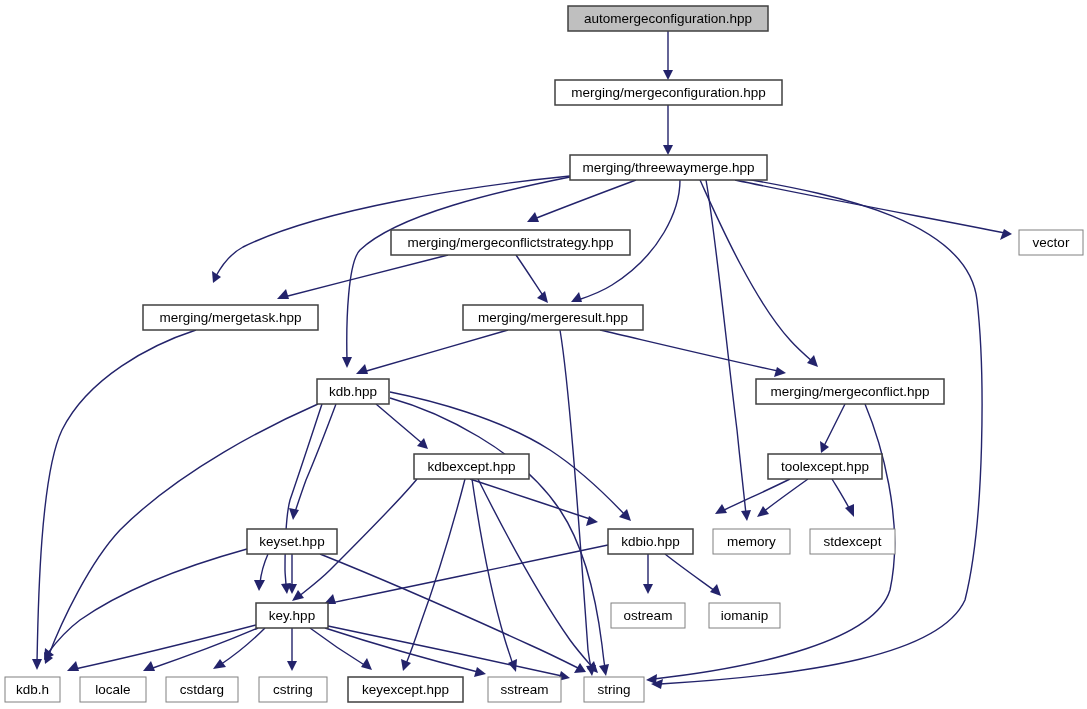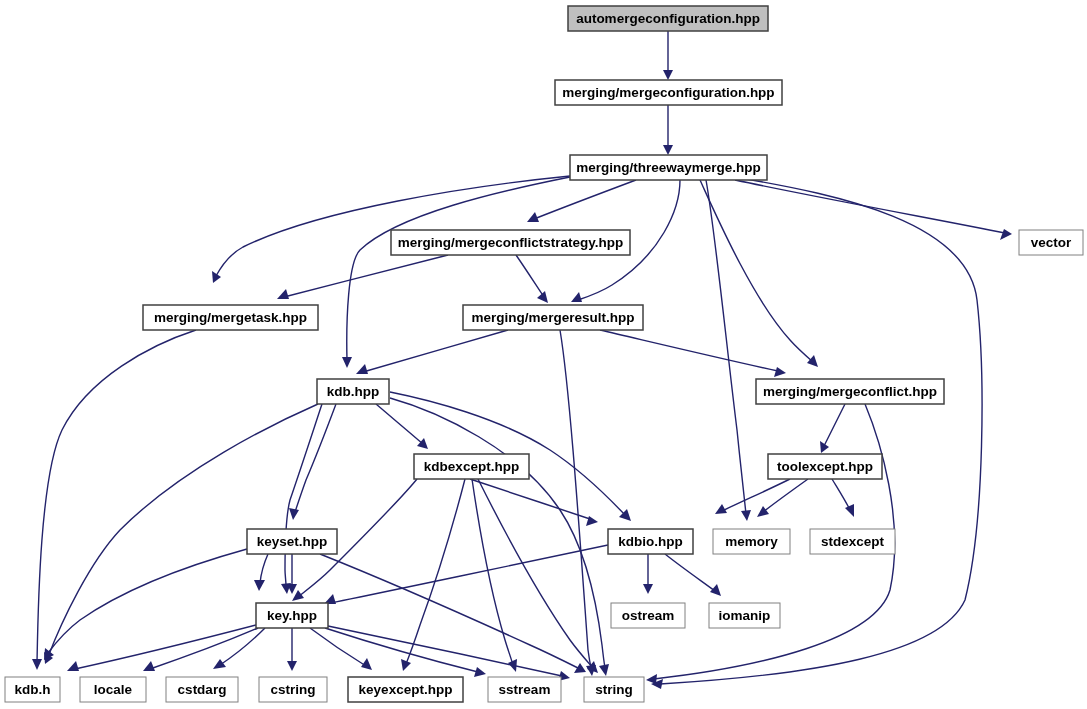--- a/index.html
+++ b/index.html
@@ -10,21 +10,20 @@
   body {
     width: 1087px;
     height: 709px;
     font-family: "Liberation Sans", sans-serif;
     overflow: hidden;
   }
   #graph-root {
     position: relative;
     width: 1087px;
     height: 709px;
-    font-weight: bold;
   }
   svg#graph-svg {
     position: absolute;
     left: 0;
     top: 0;
     width: 1087px;
     height: 709px;
     display: block;
   }
   .node-box {

